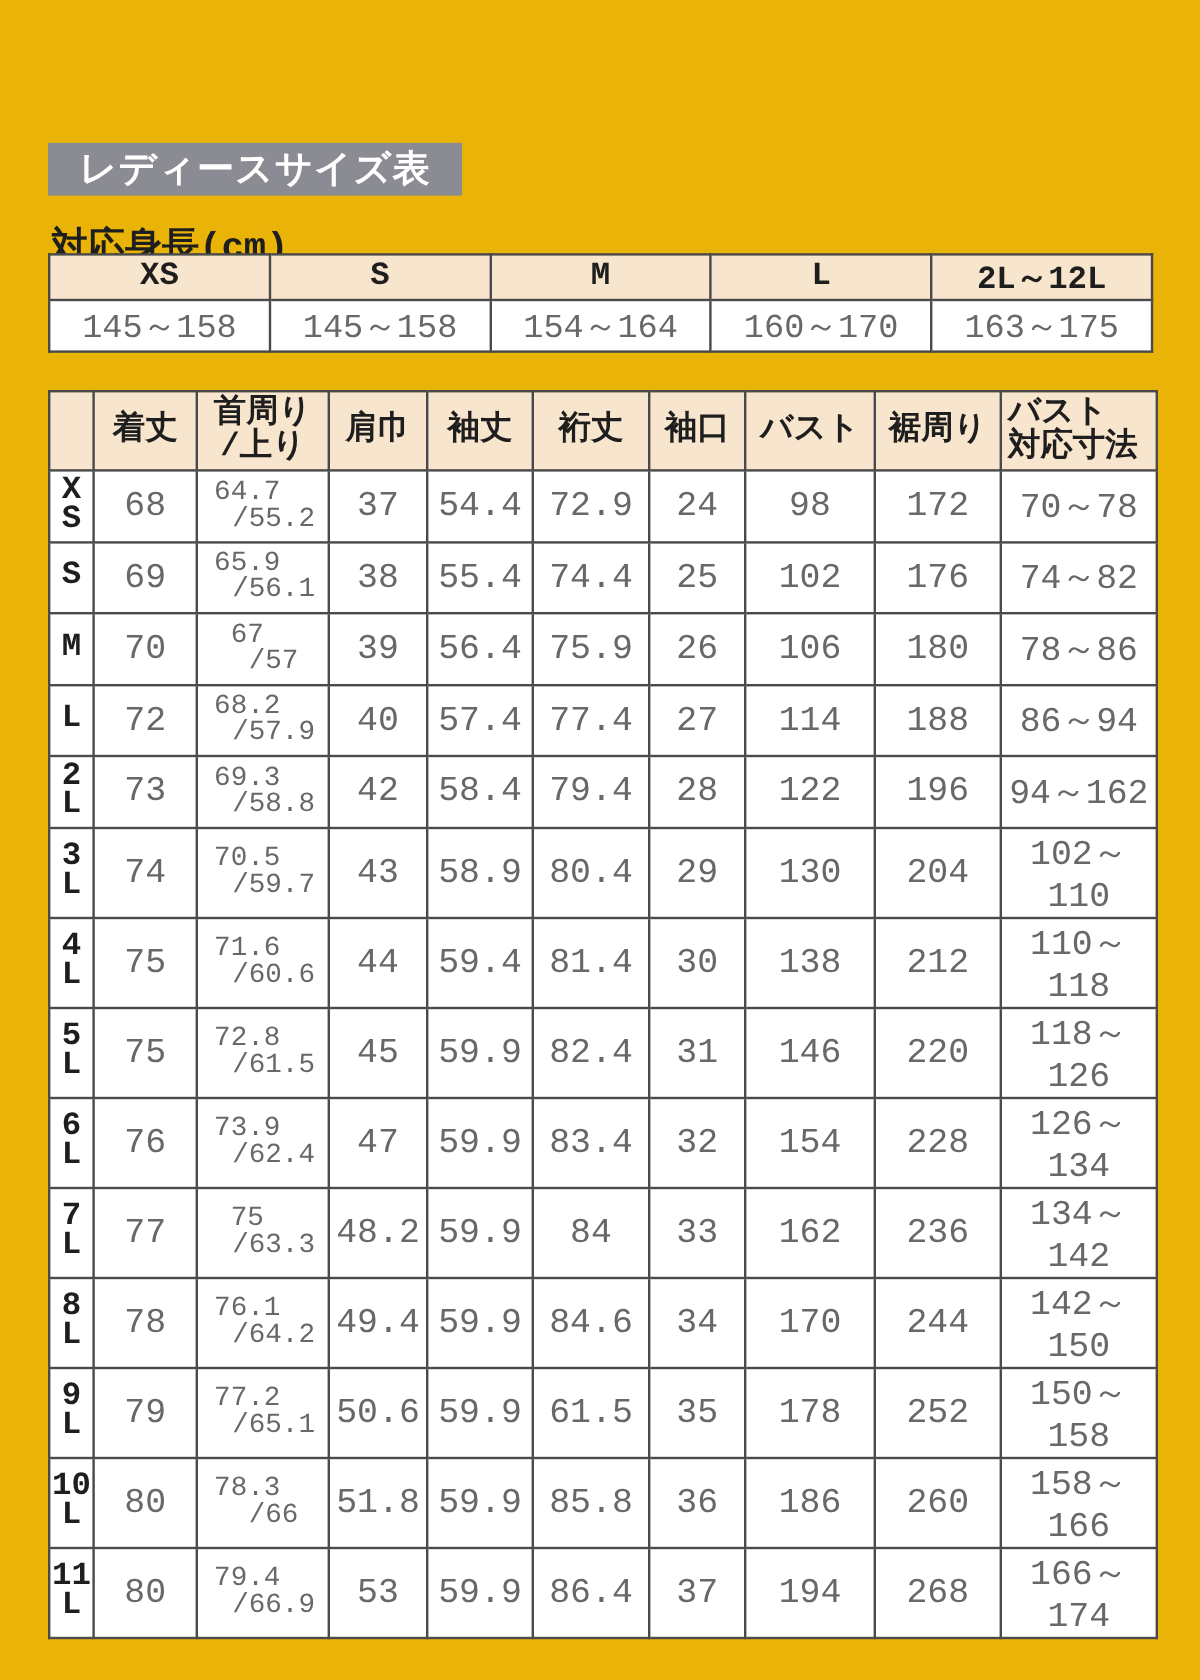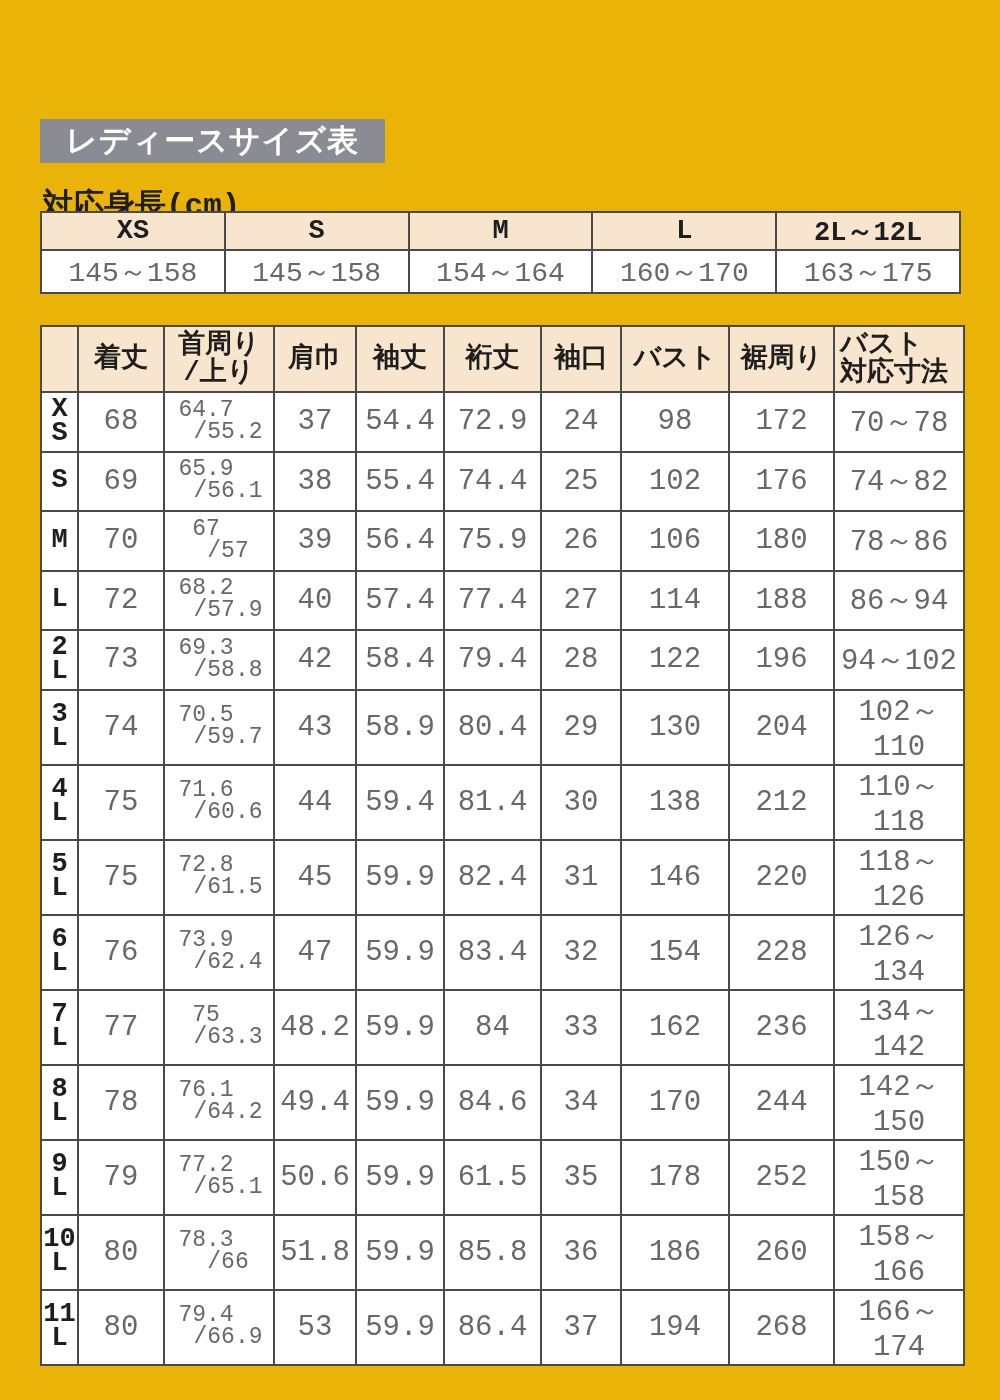--- a/index.html
+++ b/index.html
@@ -198,21 +198,21 @@
           <td class="neck">
             <span class="n1">69.3</span>
             <span class="n2">/58.8</span>
           </td>
           <td>42</td>
           <td>58.4</td>
           <td>79.4</td>
           <td>28</td>
           <td>122</td>
           <td>196</td>
-          <td>94～102</td>
+          <td>94～162</td>
         </tr>
         <tr>
           <th>
             <span class="rline">3</span>
             <span class="rline">L</span>
           </th>
           <td>74</td>
           <td class="neck">
             <span class="n1">70.5</span>
             <span class="n2">/59.7</span>

